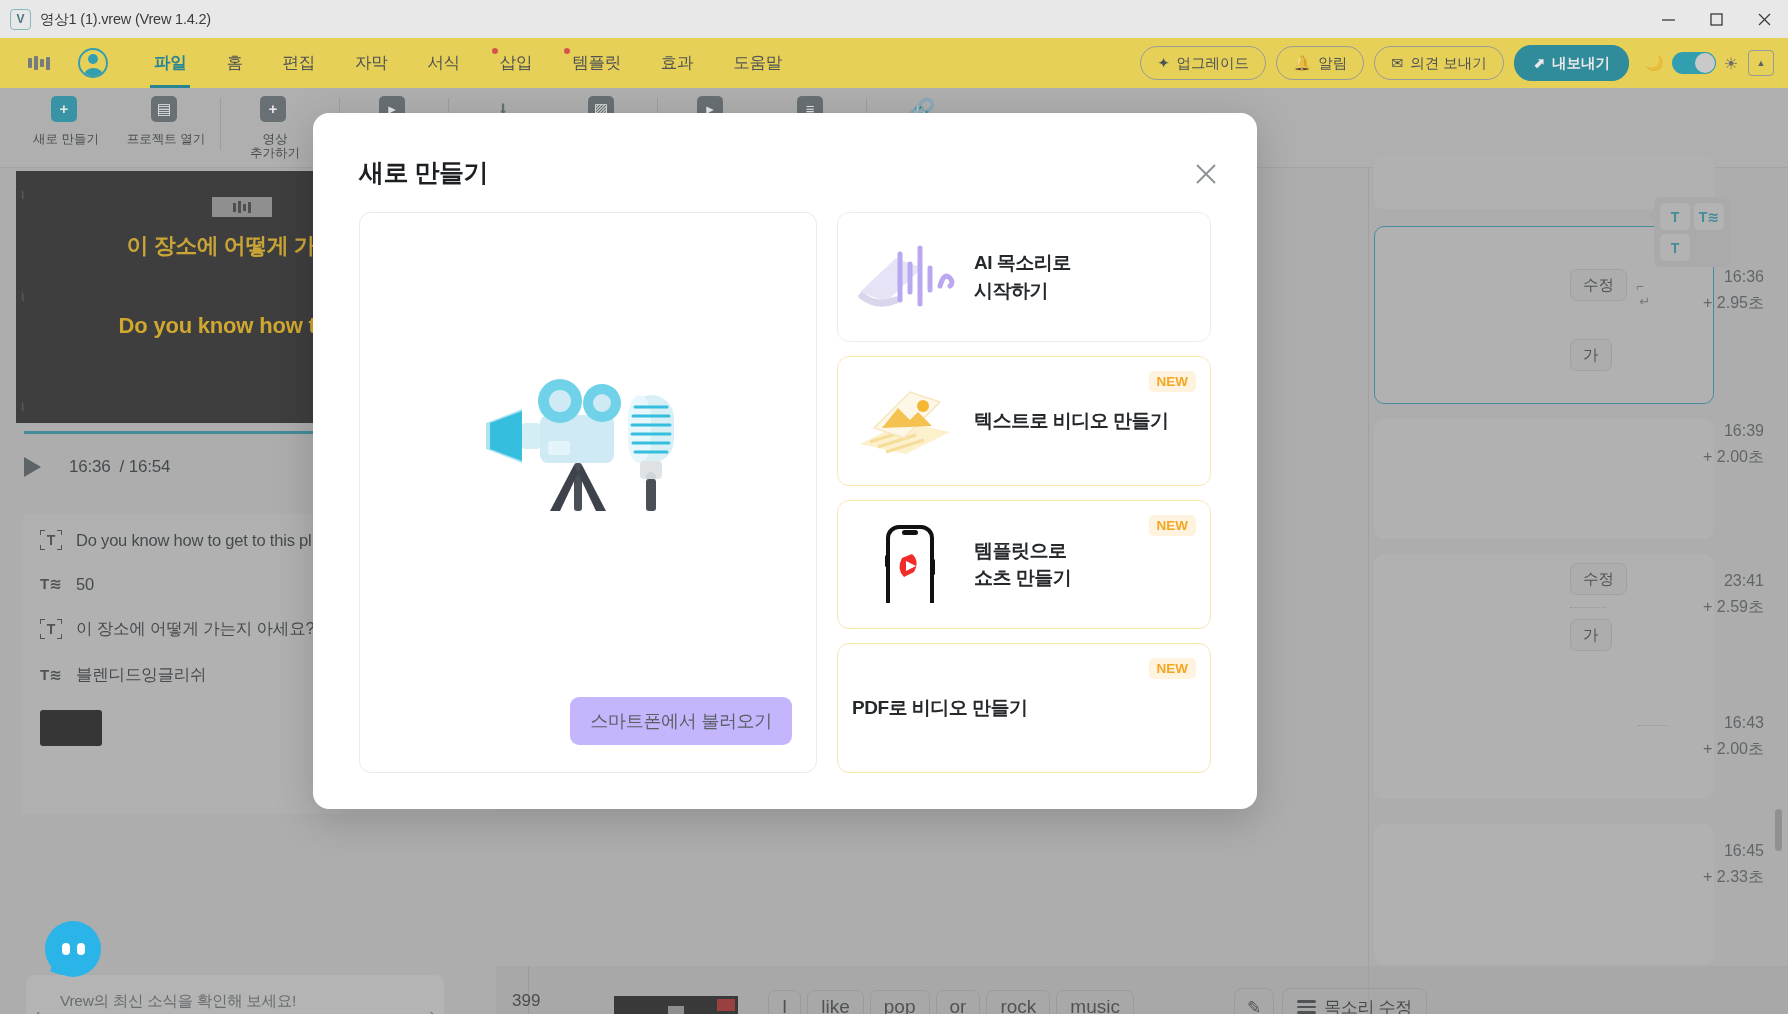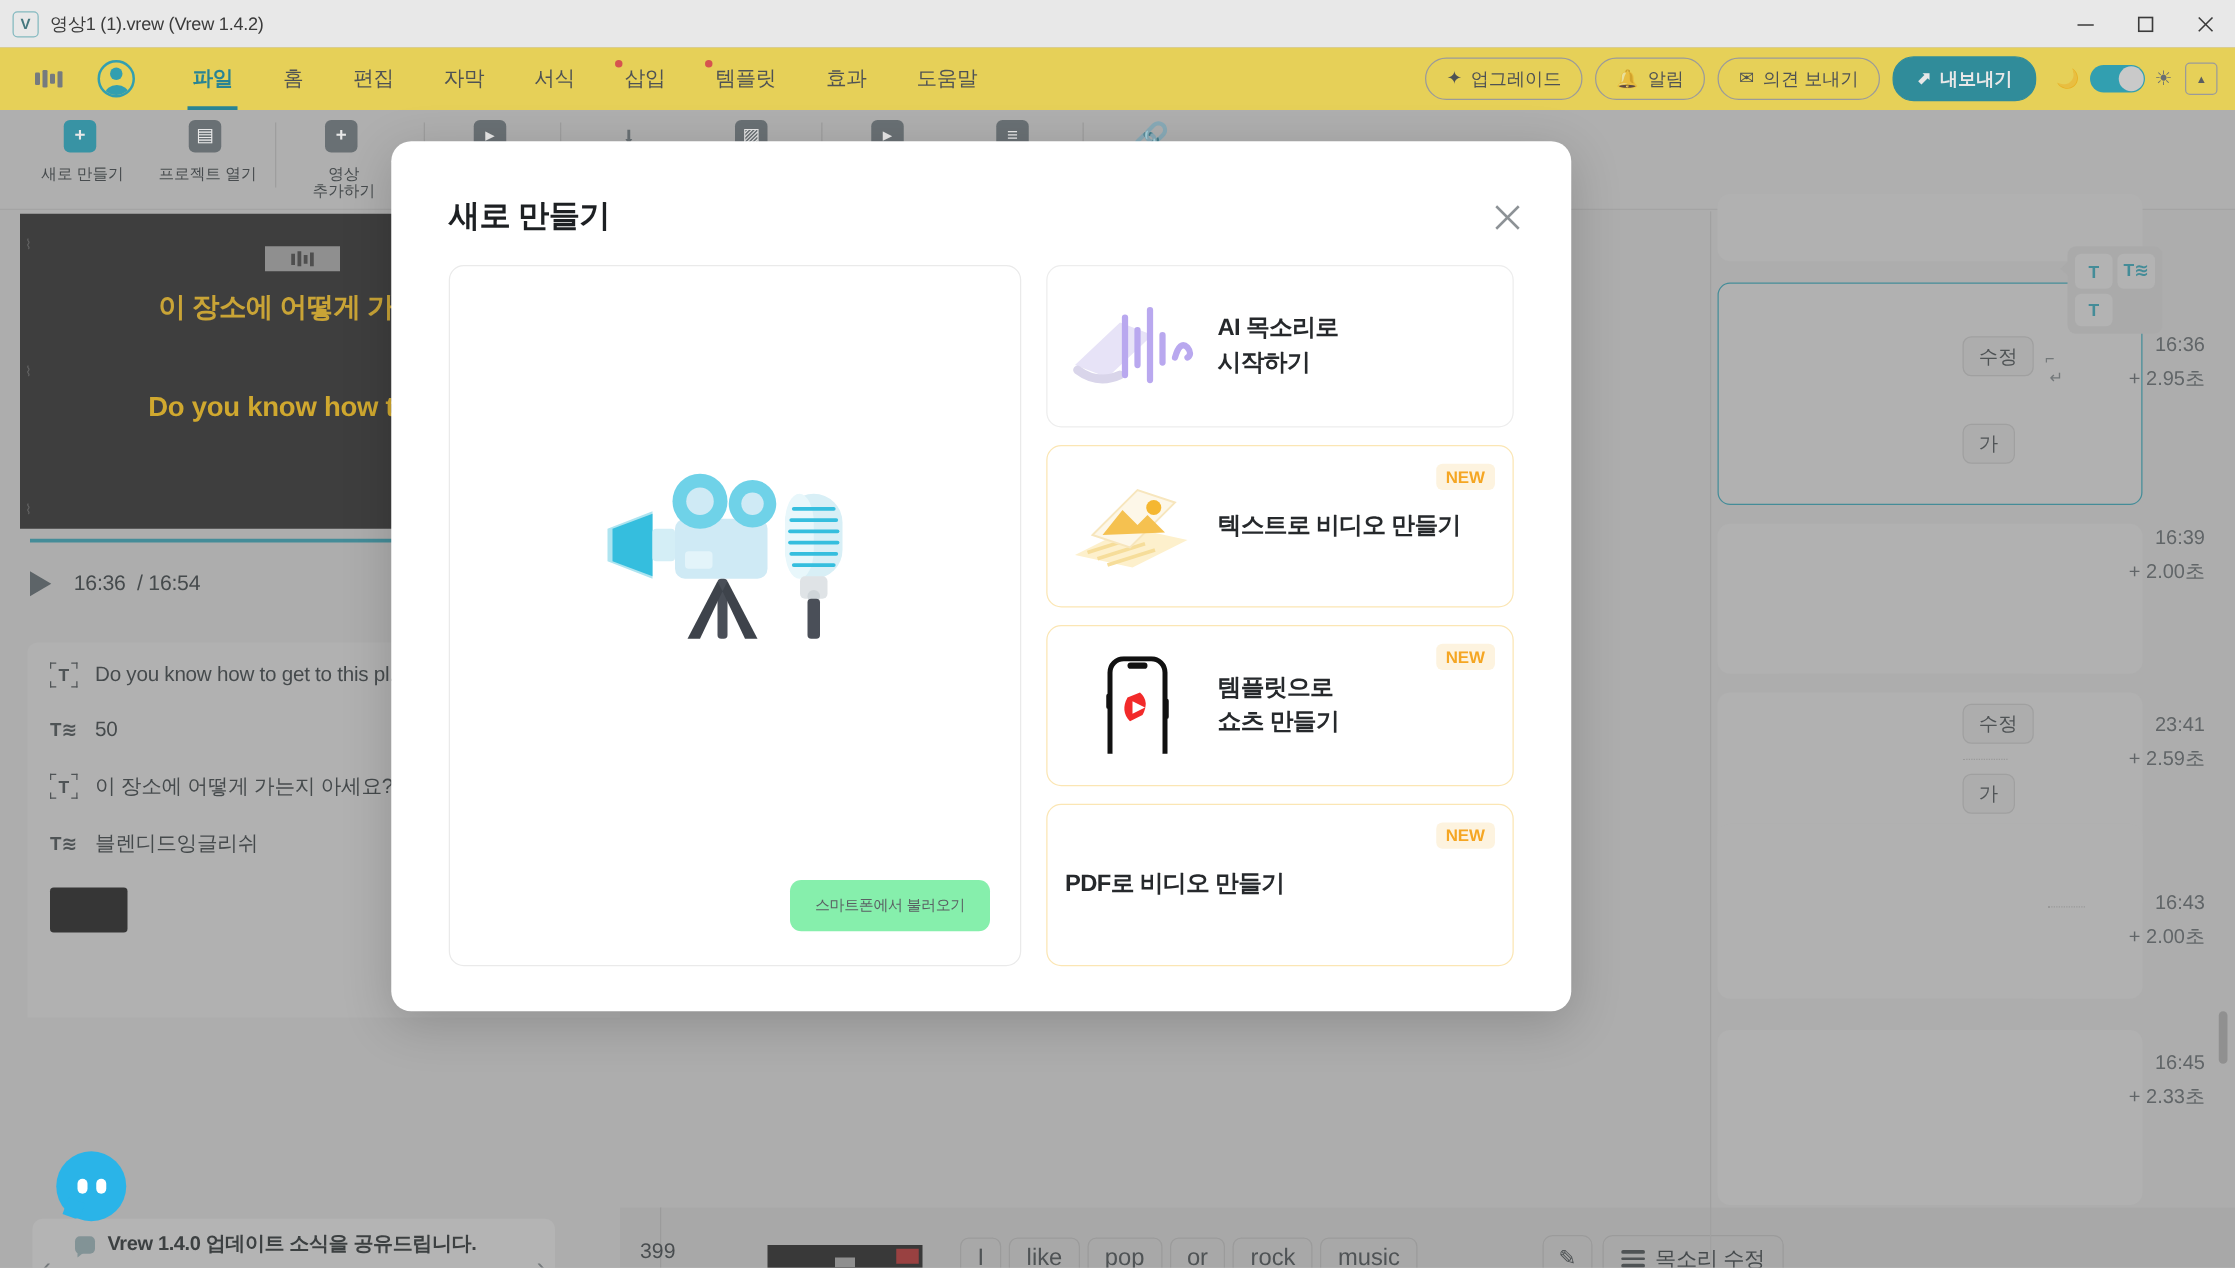--- a/index.html
+++ b/index.html
@@ -142,21 +142,21 @@
   }
   .pv-en {
     position: absolute; left: 0; right: 0; top: 142px; text-align: center;
     color: #e0ae12; font-size: 22px; font-weight: bold; letter-spacing: -0.2px;
     filter: blur(0.4px); white-space: nowrap;
   }
   .pv-underline {
     position: absolute; left: 16px; top: 262px; width: 316px; height: 3px; background: #2e8a99;
   }
   .player-row {
-    position: absolute; left: 16px; top: 288px; display: flex; align-items: center; gap: 18px;
+    position: absolute; left: 16px; top: 288px; display: flex; align-items: center; gap: 28px;
   }
   .play-tri {
     width: 0; height: 0; border-left: 17px solid #4d565b;
     border-top: 10px solid transparent; border-bottom: 10px solid transparent;
   }
   .time-text { font-size: 17px; color: #2f3538; letter-spacing: -0.2px; }
 
   .clip-card {
     position: absolute; left: 14px; top: 345px; width: 474px; height: 300px;
     background: #b9b9b9; border-radius: 8px 8px 0 0; padding: 16px 18px;
@@ -285,22 +285,22 @@
     width: 458px; border: 1px solid #eaeaea; border-radius: 12px;
     position: relative; background: #fff;
   }
   .illus { position: absolute; left: 50%; top: 152px; transform: translateX(-50%); }
   .left-pane-label {
     position: absolute; left: 0; right: 0; top: 349px; text-align: center;
     font-size: 19px; font-weight: bold; color: #3b4043; letter-spacing: -0.4px;
   }
   .phone-btn {
     position: absolute; right: 24px; bottom: 27px;
-    background: #86efac; border-radius: 9px; padding: 12px 20px;
-    font-size: 12px; color: #5a6063; letter-spacing: -0.3px;
+    background: #c4b5fd; border-radius: 9px; padding: 12px 20px;
+    font-size: 18px; color: #5a6063; letter-spacing: -0.3px;
   }
   .right-pane { flex: 1; display: flex; flex-direction: column; gap: 14px; }
   .opt-card {
     position: relative; flex: 1; border: 1px solid #ededed; border-radius: 12px;
     display: flex; align-items: center; padding: 0 14px; gap: 10px; background: #fff;
   }
   .opt-card.newish { border-color: #fbe6b4; }
   .opt-icon { width: 112px; height: 78px; flex: none; position: relative; }
   .opt-label { font-size: 19px; font-weight: bold; color: #26292c; letter-spacing: -0.5px; line-height: 1.45; }
   .badge-new {
@@ -516,24 +516,20 @@
       <div class="chat-bubble">
         <span class="eyes">
             <i></i>
             <i></i>
           </span>
       </div>
 
       <div class="news-card">
         <div class="news-arrow l">‹</div>
         <div class="news-arrow r">›</div>
-        <div class="news-line1">
-          <span class="bubble-mini"></span>
-          <span>Vrew 1.4.0 업데이트 소식을 공유드립니다.</span>
-        </div>
         <div class="news-line2">Vrew의 최신 소식을 확인해 보세요!</div>
 
       </div>
     </div>
 
     <div class="bottom-strip">
       <div class="strip-sep"></div>
       <div class="strip-chev">›</div>
       <div class="strip-num">399</div>
       <div class="strip-thumb">

